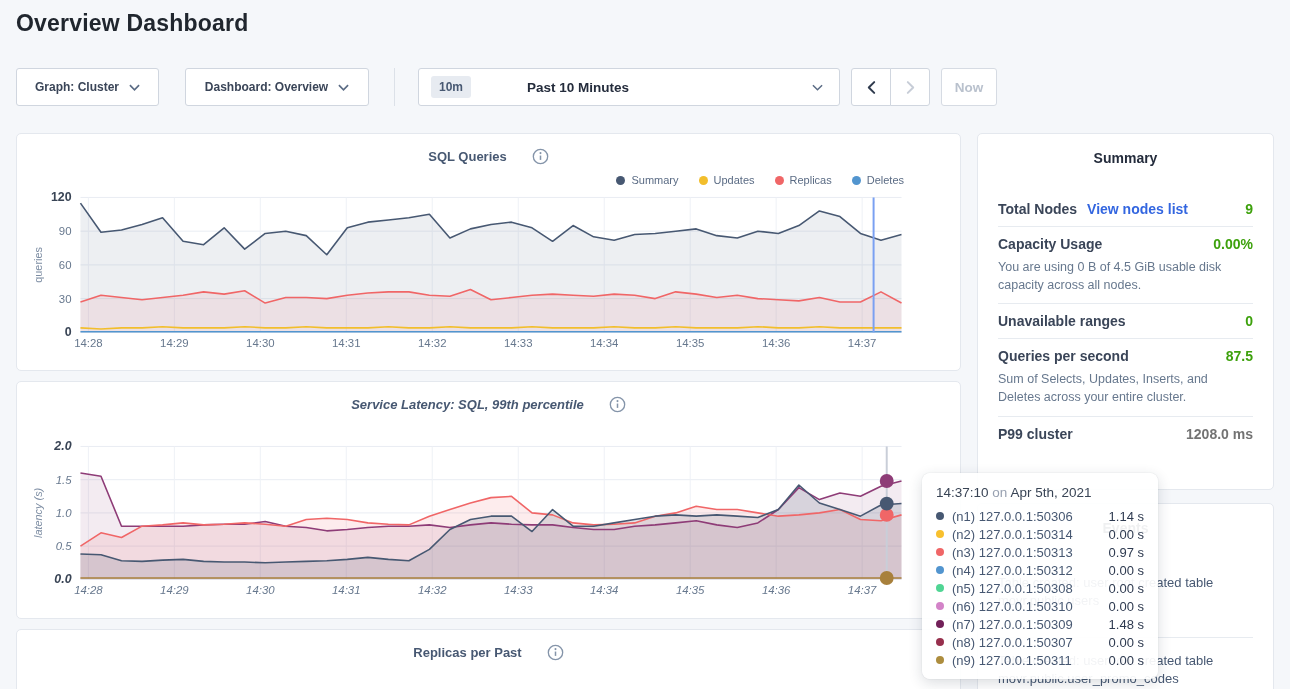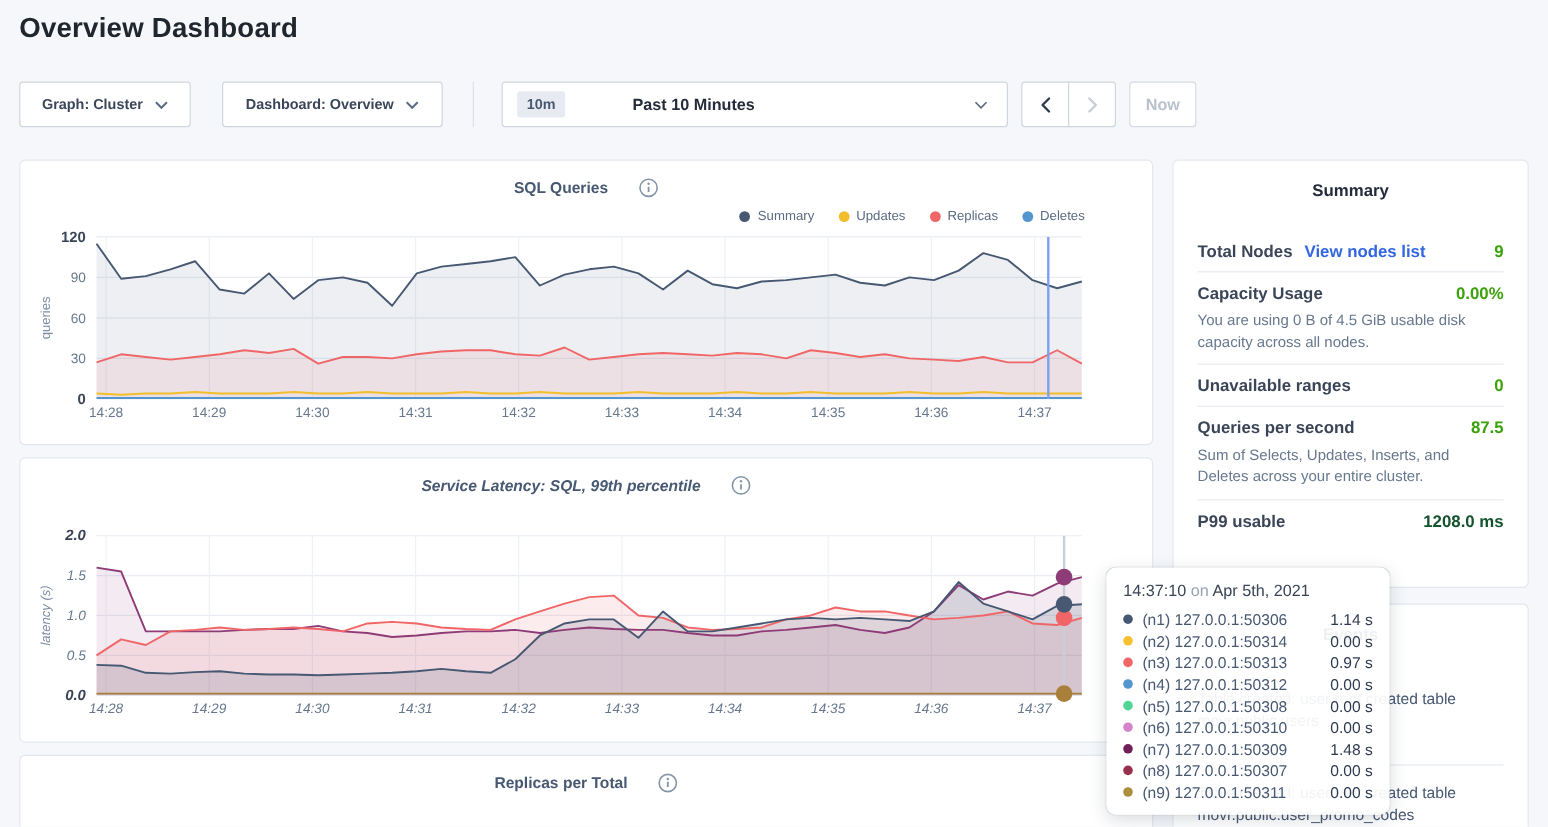--- a/index.html
+++ b/index.html
@@ -236,21 +236,21 @@
         <text x="589.2" y="214" text-anchor="middle" fill="#67788e" font-size="11.5">14:34</text>
         <text x="675.9" y="214" text-anchor="middle" fill="#67788e" font-size="11.5">14:35</text>
         <text x="762.6" y="214" text-anchor="middle" fill="#67788e" font-size="11.5">14:36</text>
         <text x="849.3000000000001" y="214" text-anchor="middle" fill="#67788e" font-size="11.5">14:37</text>
         <text transform="translate(22 132) rotate(-90)" text-anchor="middle" fill="#7d8da3" font-size="11">latency (s)</text>
       </svg>
   </div>
 
   <div class="card" id="card-rep">
     <div class="chart-title">
-      <span>Replicas per Total</span>
+      <span>Replicas per Past</span>
       <svg class="info" viewBox="0 0 18 18">
           <circle cx="9" cy="9" r="7.6" fill="none" stroke="#8494a9" stroke-width="1.4"></circle>
           <line x1="9" y1="8" x2="9" y2="12.6" stroke="#8494a9" stroke-width="1.6"></line>
           <circle cx="9" cy="5.4" r="1.1" fill="#8494a9"></circle>
         </svg>
     </div>
   </div>
 
   <div class="card" id="card-summary">
     <div class="panel-title">Summary</div>
@@ -281,22 +281,22 @@
         <div class="sum-row">
           <div class="sum-top">
             <span class="sum-label">Queries per second</span>
             <span class="sum-val" style="color: rgb(61, 161, 12);">87.5</span>
           </div>
           <div class="sum-desc">Sum of Selects, Updates, Inserts, and Deletes across your entire cluster.</div>
         </div>
         <div class="sum-div"></div>
         <div class="sum-row">
           <div class="sum-top">
-            <span class="sum-label">P99 usable</span>
-            <span class="sum-val" style="color: #14532d;">1208.0 ms</span>
+            <span class="sum-label">P99 cluster</span>
+            <span class="sum-val" style="color: #737373;">1208.0 ms</span>
           </div>
         </div>
       </div>
   </div>
 
   <div class="card" id="card-events">
     <div class="panel-title">Events</div>
     <div class="panel-body" id="events-body">
         <div class="ev-item">
           <div class="ev-line">Table created: user root created table</div>

